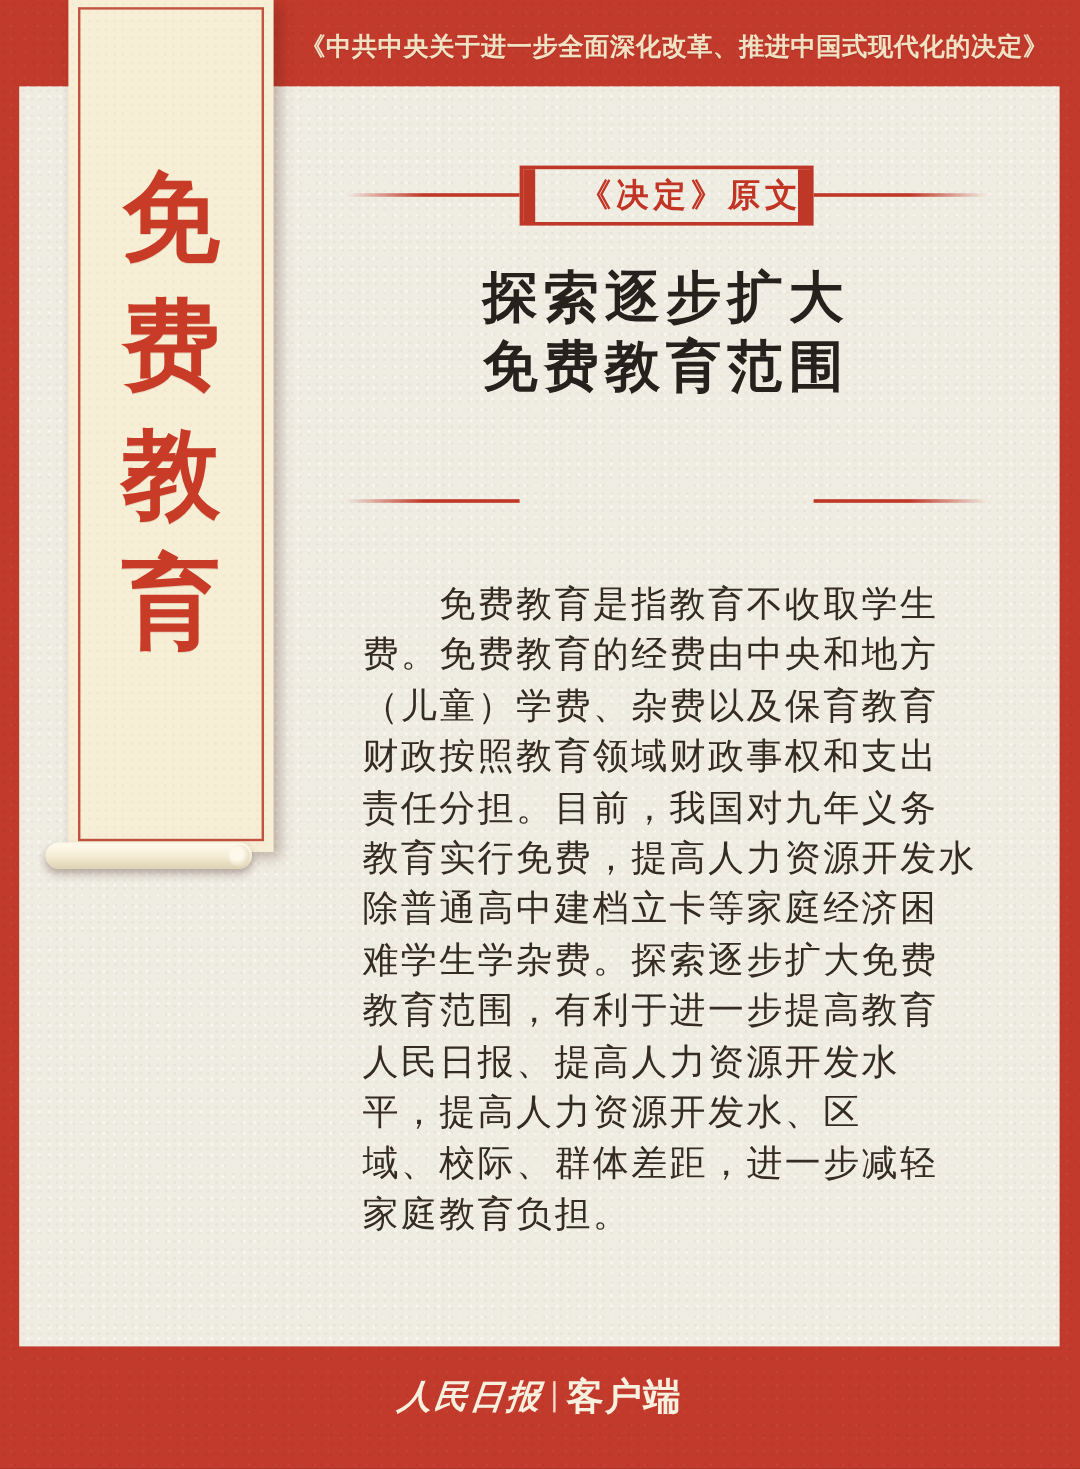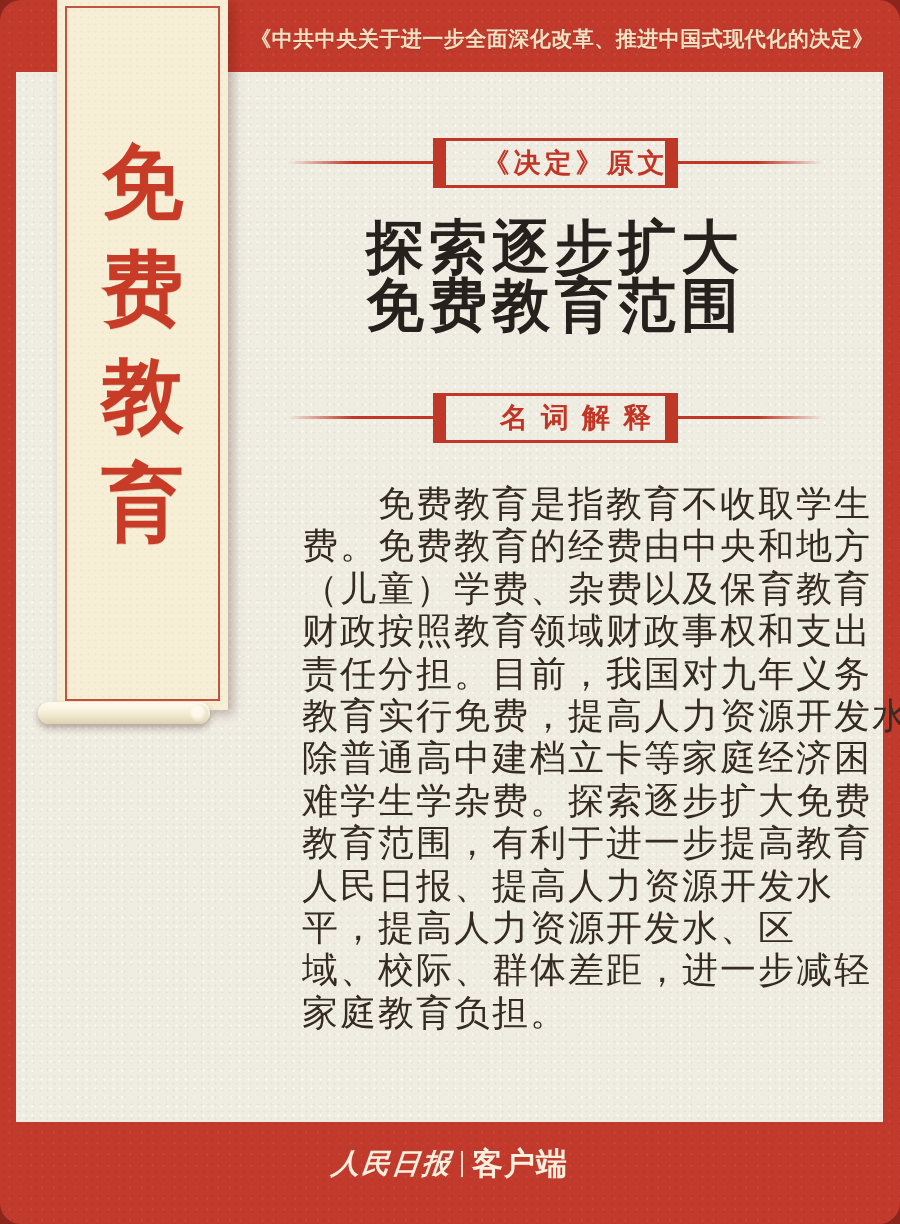--- a/index.html
+++ b/index.html
@@ -7,21 +7,20 @@
   .page {
     position:relative; width:900px; height:1224px; overflow:hidden;
     margin:0 auto;
     background-color:#c23a2c;
     background-image:
       radial-gradient(rgba(0,0,0,0.055) 1px, transparent 1.3px),
       radial-gradient(rgba(255,255,255,0.05) 1px, transparent 1.3px);
     background-size:8px 8px, 11px 11px;
     background-position:0 0, 4px 5px;
     font-family:"DejaVu Serif", serif;
-    border-radius:21px;
   }
   
   .panel {
     position:absolute; left:16px; top:72px; width:867px; height:1050px;
     background-color:#efece2;
     background-image:
       radial-gradient(rgba(118,102,76,0.06) 1px, transparent 1.4px),
       radial-gradient(rgba(255,255,255,0.55) 1px, transparent 1.4px);
     background-size:7px 7px, 9px 9px;
     background-position:0 0, 3px 4px;
@@ -88,29 +87,29 @@
   .line-r1 { left:678px; top:161px; width:145px;
     background:linear-gradient(to right, #bf3727 55%, rgba(191,55,39,0)); }
   .line-l2 { left:288px; top:416px; width:145px;
     background:linear-gradient(to left, #bf3727 55%, rgba(191,55,39,0)); }
   .line-r2 { left:678px; top:416px; width:145px;
     background:linear-gradient(to right, #bf3727 55%, rgba(191,55,39,0)); }
   
   .main-title {
     position:absolute; left:240px; top:218px; width:630px;
     text-align:center; color:#26211c; font-weight:700;
-    font-size:58px; line-height:58px; letter-spacing:5px;
+    font-size:46px; line-height:58px; letter-spacing:5px;
   }
   
   .body-text {
     position:absolute; left:302px; top:483px; width:500px;
     color:#342b22;
   }
   .body-text .tline {
-    font-size:36px; line-height:42.4px; letter-spacing:2px; white-space:nowrap;
+    font-size:30px; line-height:42.4px; letter-spacing:2px; white-space:nowrap;
   }
   
   .footer-brand {
     position:absolute; left:0; right:0; top:1143px;
     display:flex; align-items:center; justify-content:center; gap:9px;
     color:#f7f0de;
   }
   .brand-script {
     font-size:28px; font-weight:700; font-style:italic;
     transform:skewX(-6deg); letter-spacing:2px;
@@ -147,23 +146,20 @@
     <span class="badge-label">《决定》原文</span>
   </div>
   <div class="marker-line line-r1"></div>
 
   <div class="main-title">
     <div>探索逐步扩大</div>
     <div>免费教育范围</div>
   </div>
 
   <div class="marker-line line-l2"></div>
-  <div class="badge badge-2">
-    <span class="badge-label">名词解释</span>
-  </div>
   <div class="marker-line line-r2"></div>
 
   <div class="body-text">
     <div class="tline">　　免费教育是指教育不收取学生</div>
     <div class="tline">费。免费教育的经费由中央和地方</div>
     <div class="tline">（儿童）学费、杂费以及保育教育</div>
     <div class="tline">财政按照教育领域财政事权和支出</div>
     <div class="tline">责任分担。目前，我国对九年义务</div>
     <div class="tline">教育实行免费，提高人力资源开发水</div>
     <div class="tline">除普通高中建档立卡等家庭经济困</div>

